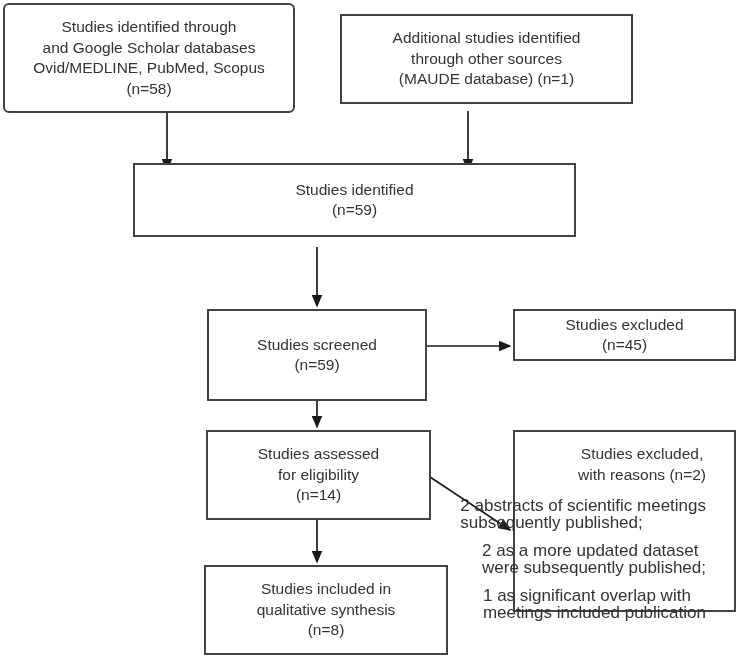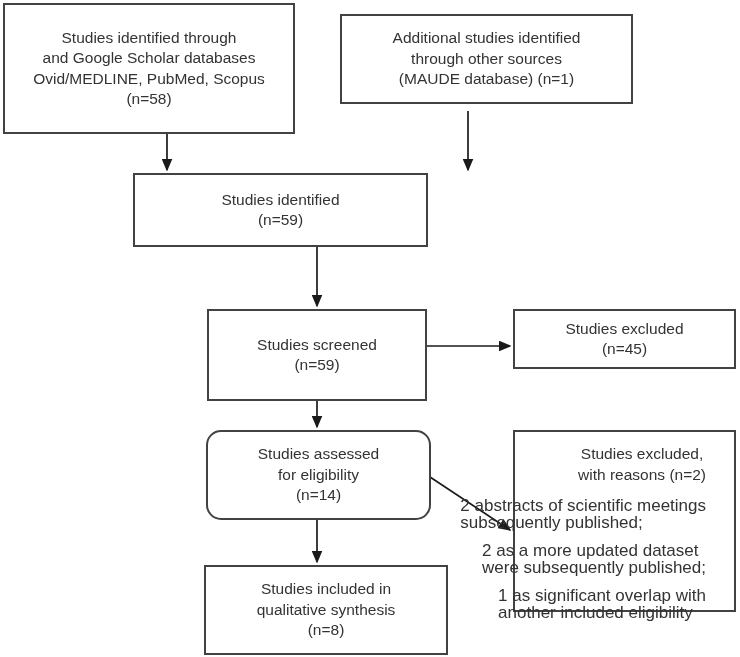--- a/index.html
+++ b/index.html
@@ -19,26 +19,26 @@
     display: flex;
     flex-direction: column;
     align-items: center;
     justify-content: center;
     text-align: center;
     color: var(--text, #333333);
     font-size: 15.5px;
     line-height: 20.5px;
   }
   .bline { white-space: nowrap; }
-  .box-sources    { left: 3px;   top: 3px;   width: 292px; height: 131px; }
+  .box-sources    { left: 3px;   top: 3px;   width: 292px; height: 110px; border-radius: 6px; }
   .box-additional { left: 340px; top: 14px;  width: 293px; height: 90px; }
-  .box-identified { left: 133px; top: 173px; width: 295px; height: 74px; }
+  .box-identified { left: 133px; top: 163px; width: 443px; height: 74px; }
   .box-screened   { left: 207px; top: 309px; width: 220px; height: 92px; }
-  .box-excluded   { left: 513px; top: 309px; width: 223px; height: 60px; }
-  .box-assessed   { left: 206px; top: 430px; width: 225px; height: 90px; border-radius: 15px; }
+  .box-excluded   { left: 513px; top: 309px; width: 223px; height: 52px; }
+  .box-assessed   { left: 206px; top: 430px; width: 225px; height: 90px; }
   .box-reasons    {
     left: 513px; top: 430px; width: 223px; height: 182px;
     justify-content: flex-start;
     align-items: flex-end;
     padding: 12px 28px 8px 13px;
   }
   .box-included   { left: 204px; top: 565px; width: 244px; height: 90px; }
   .reasons-title { text-align: center; margin-bottom: 9px; }
   .reason {
     font-size: 17px;
@@ -116,21 +116,21 @@
     <div class="reason">
       <div class="bline">2 abstracts of scientific meetings</div>
       <div class="bline">subsequently published;</div>
     </div>
     <div class="reason">
       <div class="bline">2 as a more updated dataset</div>
       <div class="bline">were subsequently published;</div>
     </div>
     <div class="reason">
       <div class="bline">1 as significant overlap with</div>
-      <div class="bline">another included eligibility</div>
+      <div class="bline">meetings included publication</div>
     </div>
   </div>
 
   <div class="box box-included">
     <div class="bline">Studies included in</div>
     <div class="bline">qualitative synthesis</div>
     <div class="bline">(n=8)</div>
   </div>
 
 </div>

